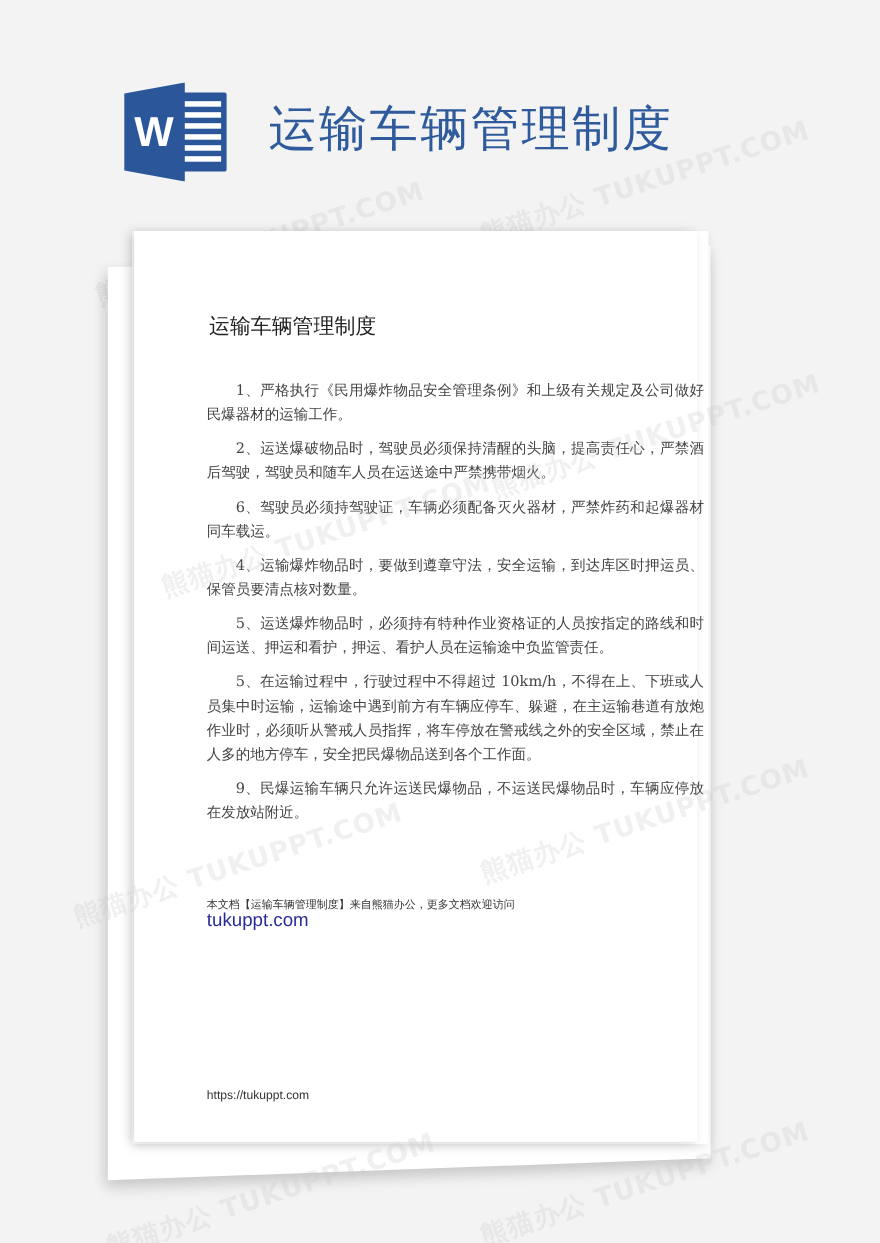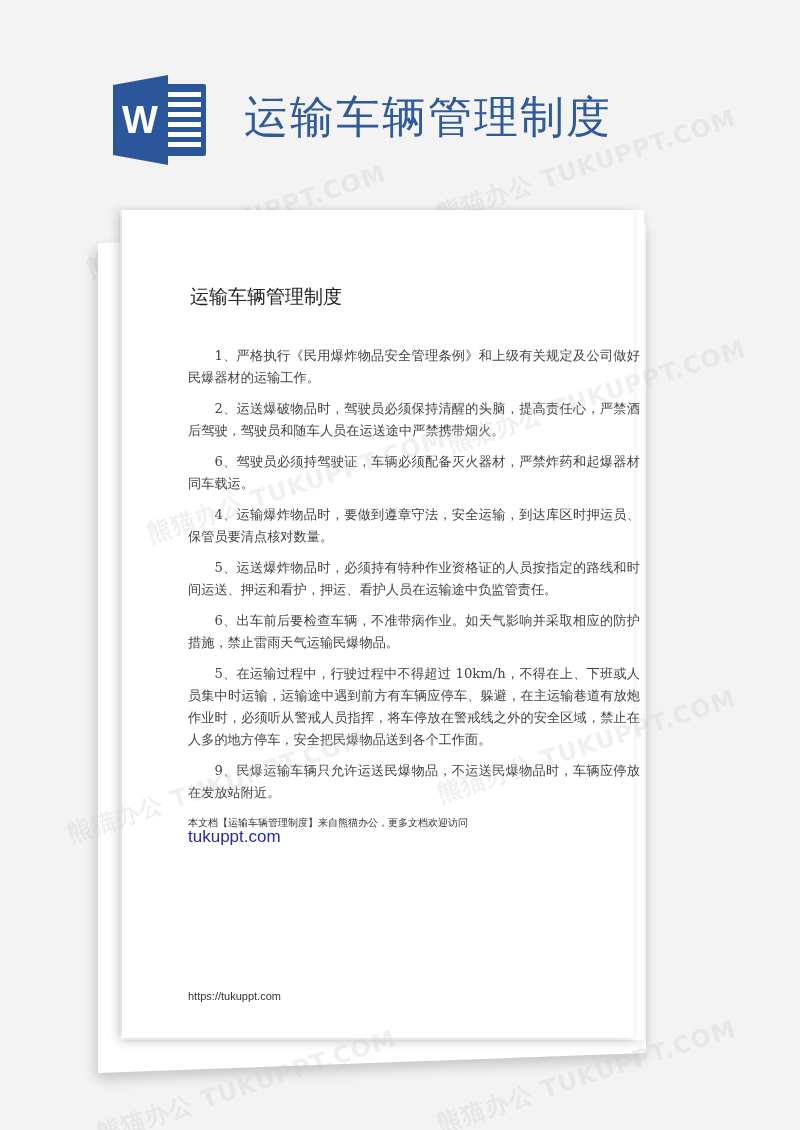--- a/index.html
+++ b/index.html
@@ -104,21 +104,20 @@
 <div class="page-mid"></div>
 
 <div class="page">
   <h1 class="doc-title">运输车辆管理制度</h1>
   <div class="doc-body">
     <p class="para">1、严格执行《民用爆炸物品安全管理条例》和上级有关规定及公司做好民爆器材的运输工作。</p>
     <p class="para">2、运送爆破物品时，驾驶员必须保持清醒的头脑，提高责任心，严禁酒后驾驶，驾驶员和随车人员在运送途中严禁携带烟火。</p>
     <p class="para">6、驾驶员必须持驾驶证，车辆必须配备灭火器材，严禁炸药和起爆器材同车载运。</p>
     <p class="para">4、运输爆炸物品时，要做到遵章守法，安全运输，到达库区时押运员、保管员要清点核对数量。</p>
     <p class="para">5、运送爆炸物品时，必须持有特种作业资格证的人员按指定的路线和时间运送、押运和看护，押运、看护人员在运输途中负监管责任。</p>
-    <p class="para">6、出车前后要检查车辆，不准带病作业。如天气影响并采取相应的防护措施，禁止雷雨天气运输民爆物品。</p>
     <p class="para">5、在运输过程中，行驶过程中不得超过 10km/h，不得在上、下班或人员集中时运输，运输途中遇到前方有车辆应停车、躲避，在主运输巷道有放炮作业时，必须听从警戒人员指挥，将车停放在警戒线之外的安全区域，禁止在人多的地方停车，安全把民爆物品送到各个工作面。</p>
     <p class="para">9、民爆运输车辆只允许运送民爆物品，不运送民爆物品时，车辆应停放在发放站附近。</p>
   </div>
   <div class="footer-note">
     <span>本文档【运输车辆管理制度】来自熊猫办公，更多文档欢迎访问</span>
     <a class="footer-link">tukuppt.com</a>
   </div>
   <div class="page-url">https://tukuppt.com</div>
 </div>
 

